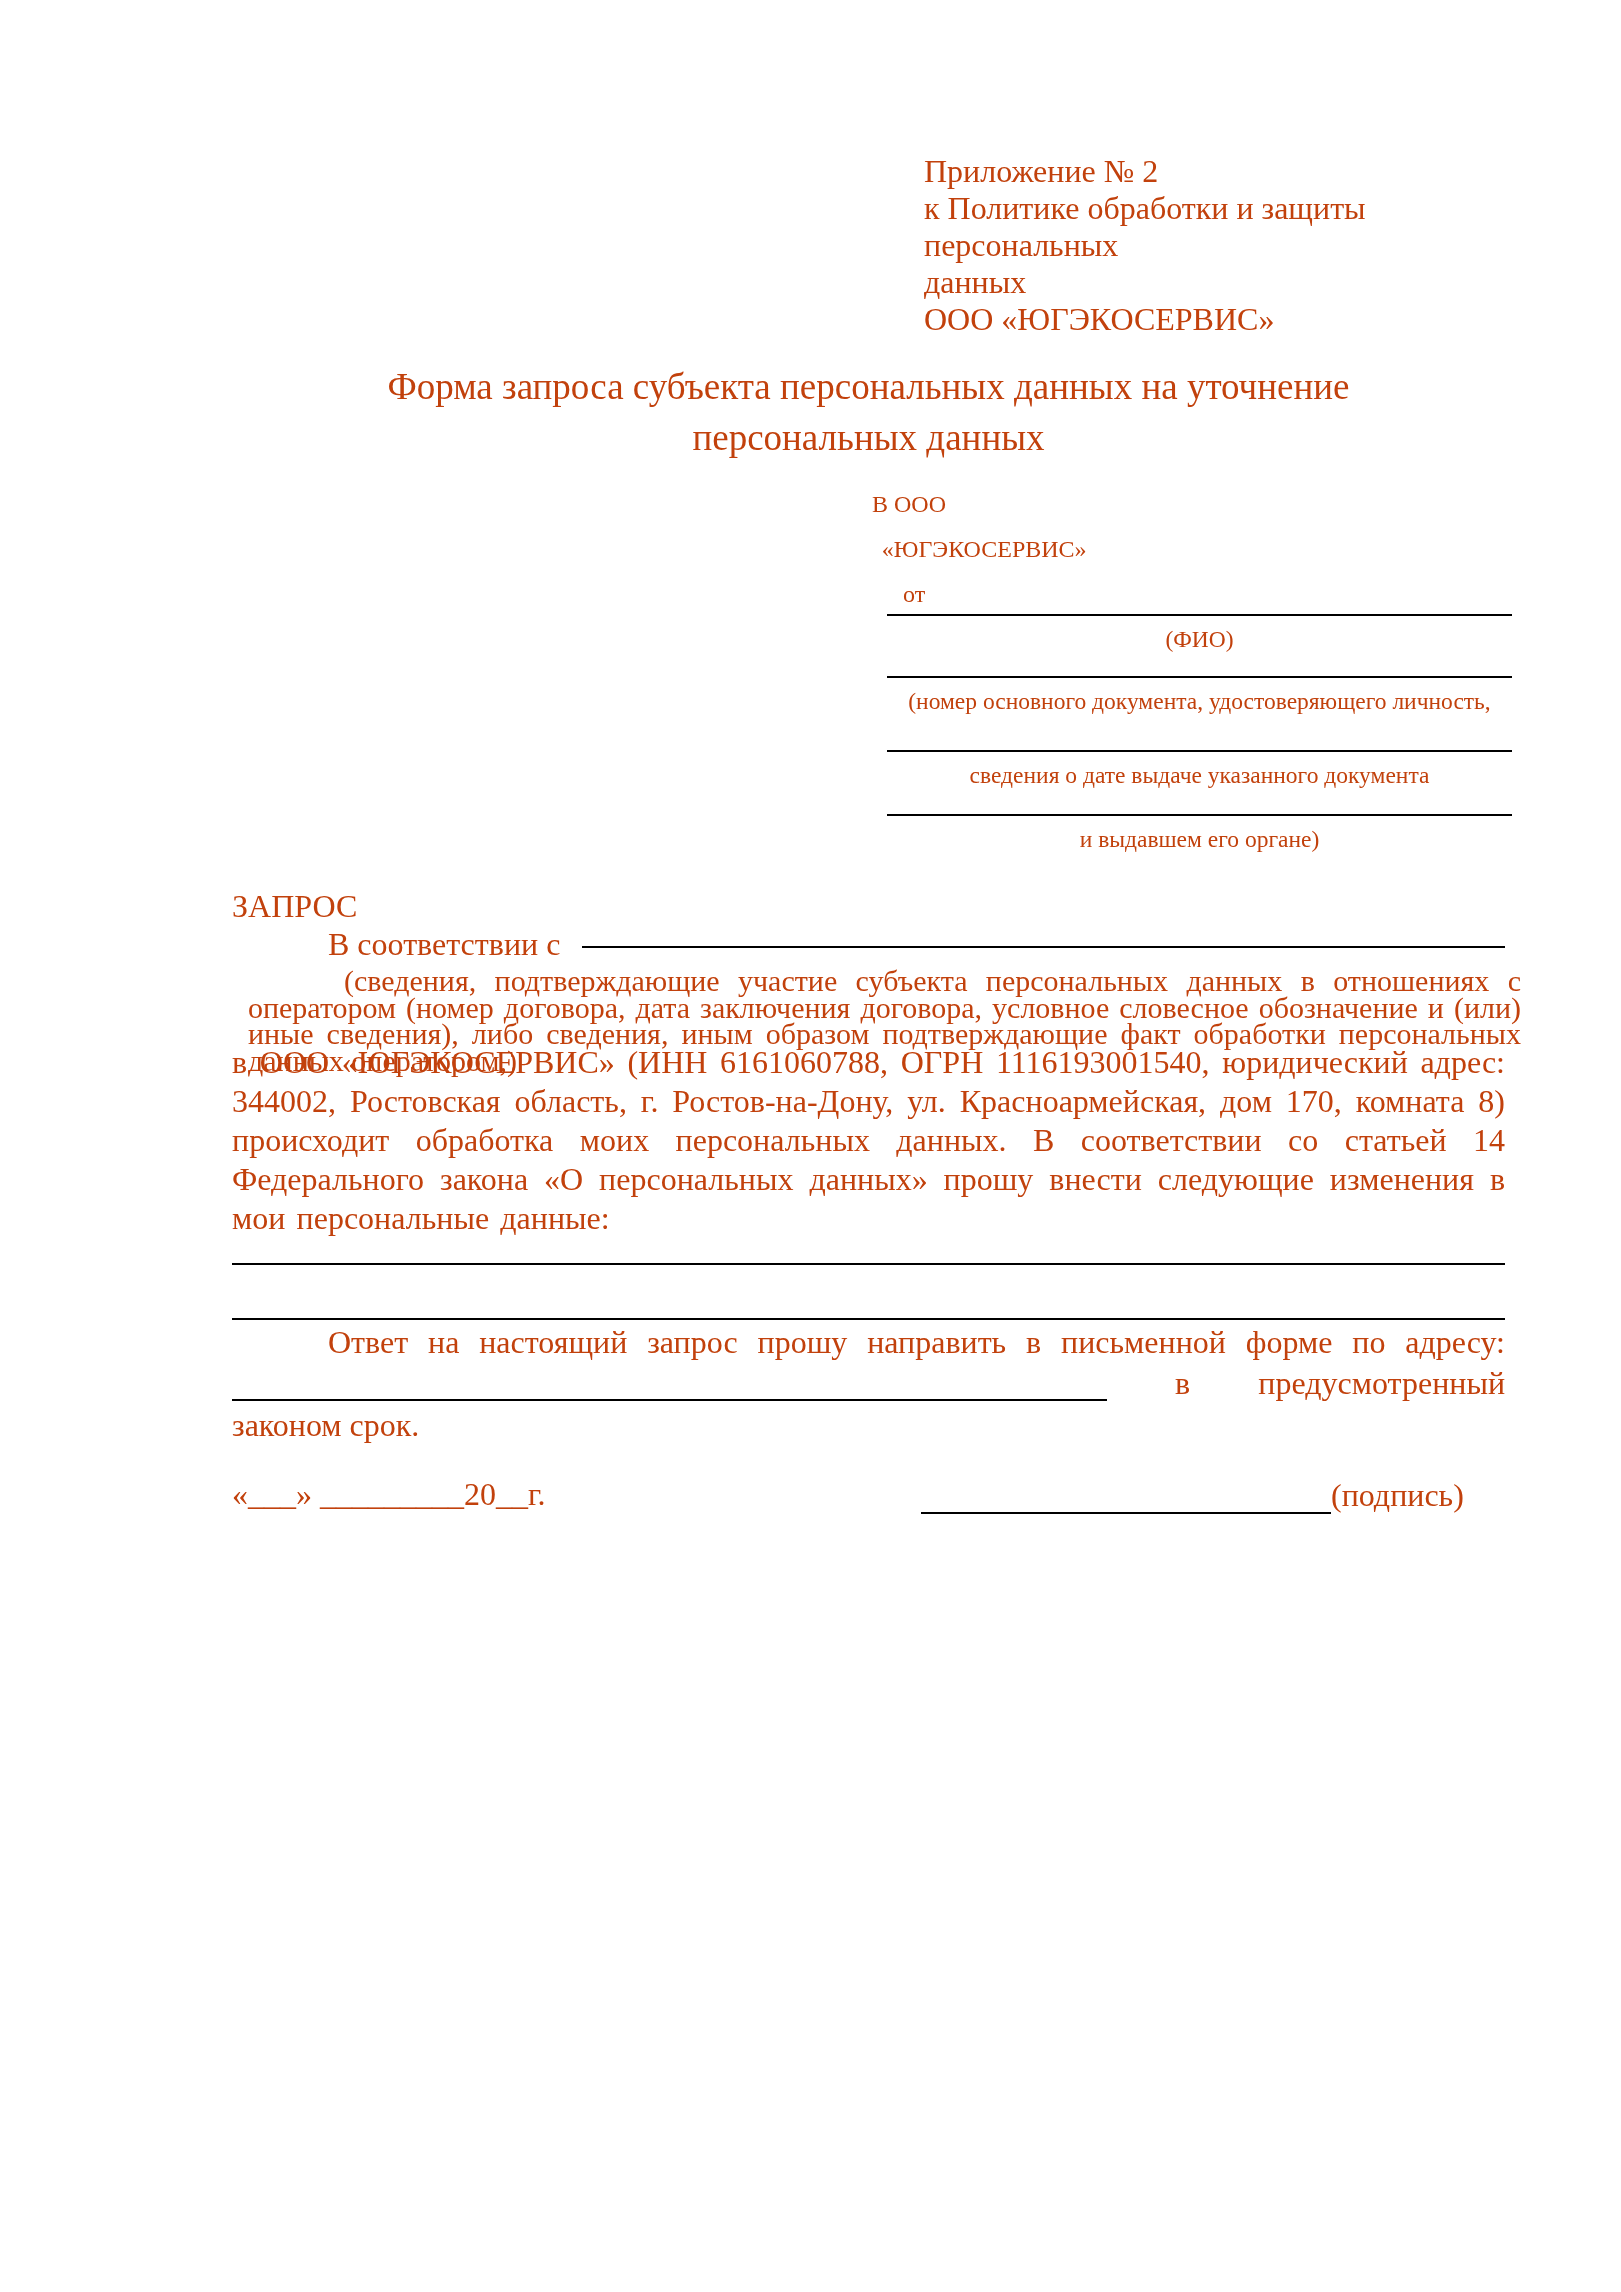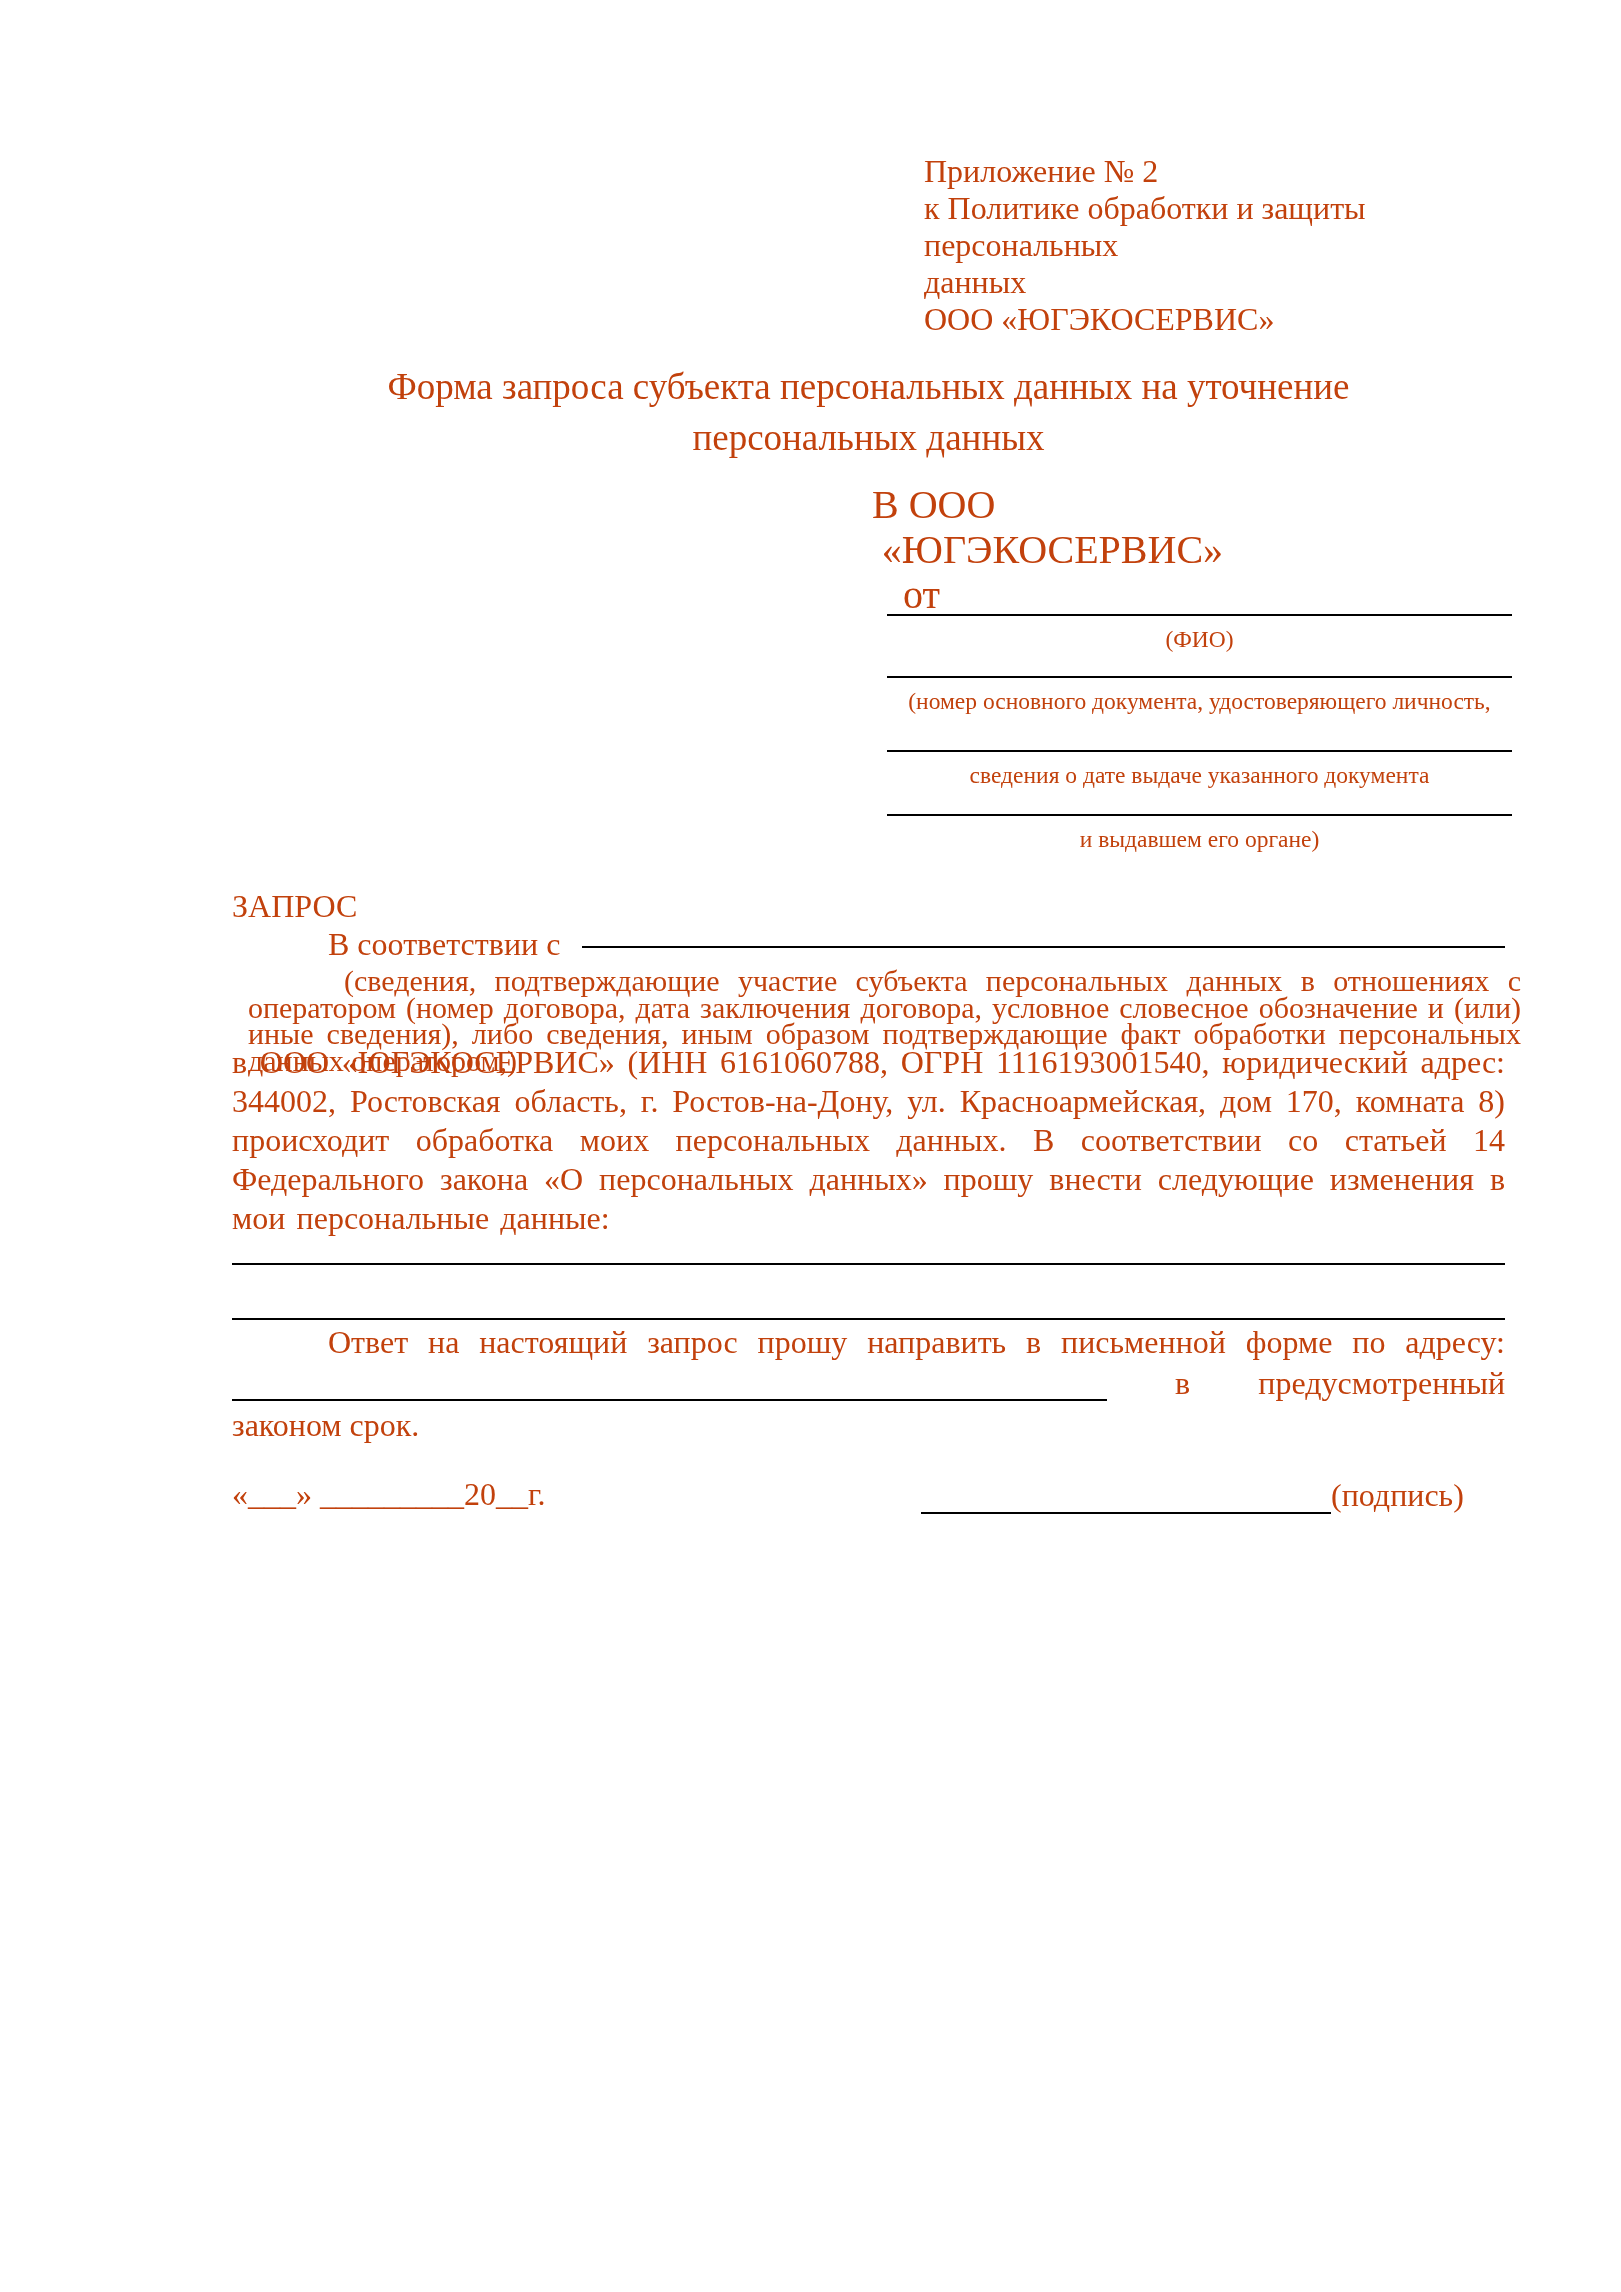--- a/index.html
+++ b/index.html
@@ -14,21 +14,21 @@
   }
   .abs{position:absolute;}
 
   
   .appendix{left:924px;top:153px;width:608px;font-size:32px;line-height:37px;}
 
   
   .doc-title{left:232px;top:361px;width:1273px;text-align:center;font-weight:normal;font-size:37px;line-height:51px;}
 
   
-  .addressee{left:872px;top:482px;font-size:40px;line-height:45px;}
+  .addressee{left:872px;top:482px;font-size:24px;line-height:45px;}
   .addr-l2{padding-left:9.8px;}
   .addr-l3{padding-left:31px;}
 
   
   .blank-group{position:absolute;left:887px;width:625px;}
   .blank-line{height:25.5px;border-bottom:2.9px solid #000;}
   .blank-caption{text-align:center;font-size:23.5px;line-height:27.4px;padding-top:10px;}
   .bg1{top:588px;} .bg2{top:650px;} .bg3{top:724px;} .bg4{top:788px;}
 
   

